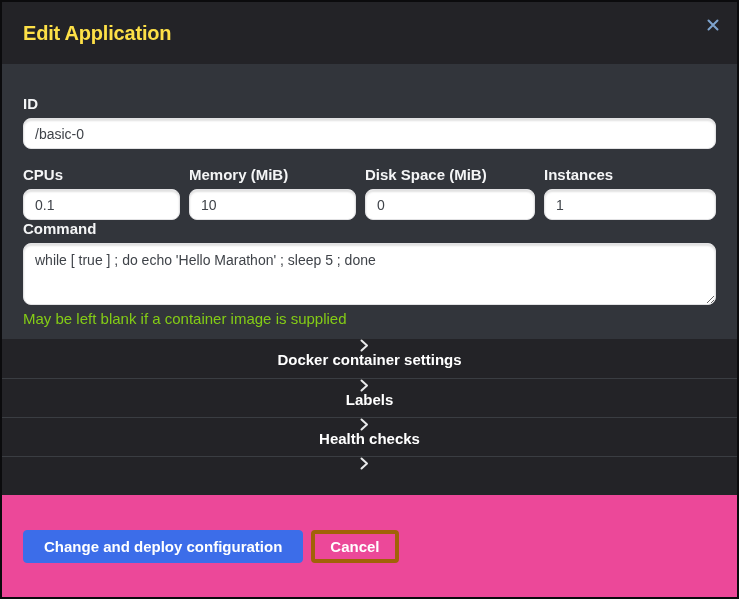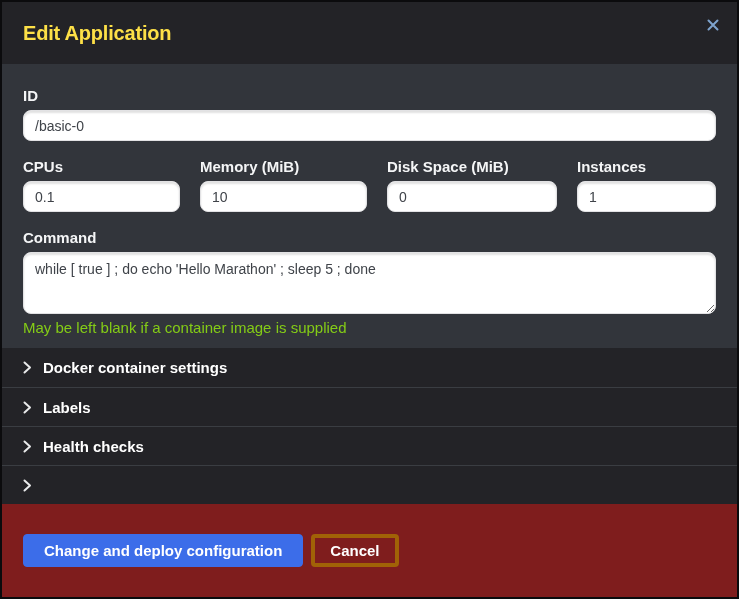--- a/index.html
+++ b/index.html
@@ -29,21 +29,21 @@
   .close-btn {
     position: absolute; top: 13px; right: 14px;
     width: 20px; height: 20px;
     display: flex; align-items: center; justify-content: center;
     color: #7ea3cd; font-size: 15px; font-weight: 700;
     cursor: pointer; line-height: 1;
   }
   
   .form-area {
     background: #32353b;
-    padding: 23px 21px 12px 21px;
+    padding: 31px 21px 12px 21px;
     flex: 0 0 auto;
   }
   .field-label {
     display: block;
     color: #f4f5f6; font-size: 15px; font-weight: 700;
     margin-bottom: 6px;
   }
   .text-input, .text-area {
     width: 100%;
     background: #ffffff;
@@ -55,51 +55,51 @@
     font-size: 14px;
     outline: none;
   }
   .text-input { height: 31px; padding: 0 11px; }
   .text-area  { height: 62px; padding: 7px 11px; resize: vertical; display: block; line-height: 1.3; }
   .form-group { margin-bottom: 17px; }
   .form-group:last-child { margin-bottom: 0; }
   .field-row {
     display: grid;
     grid-template-columns: 157px 167px 170px 1fr;
-    column-gap: 20px;
-    margin-bottom: 17px;
+    column-gap: 9px;
   }
   .help-text {
     color: #84cc16; font-size: 15px;
     margin-top: 5px;
   }
   
   .sections {
     background: #232327;
     flex: 0 0 auto;
   }
   .section-row {
     height: 39px;
     display: flex; align-items: center;
     padding: 0 21px;
     cursor: pointer;
+    flex-direction: column;
   }
   .section-row + .section-row { border-top: 1px solid #3a3d42; }
   .chev {
     width: 9px; height: 12px; flex: 0 0 9px;
     margin-right: 11px;
     display: inline-flex; align-items: center;
   }
   .chev svg { display: block; }
   .section-label {
     color: #ffffff; font-size: 15px; font-weight: 700;
   }
   
   .modal-footer {
-    background: #7f1d1d;
+    background: #ec4899;
     flex: 1 1 auto;
     display: flex; align-items: center;
     padding: 0 21px;
   }
   .btn {
     height: 33px;
     border-radius: 4px;
     font-family: "Liberation Sans", "DejaVu Sans", sans-serif;
     font-size: 15px; font-weight: 700;
     color: #ffffff;

